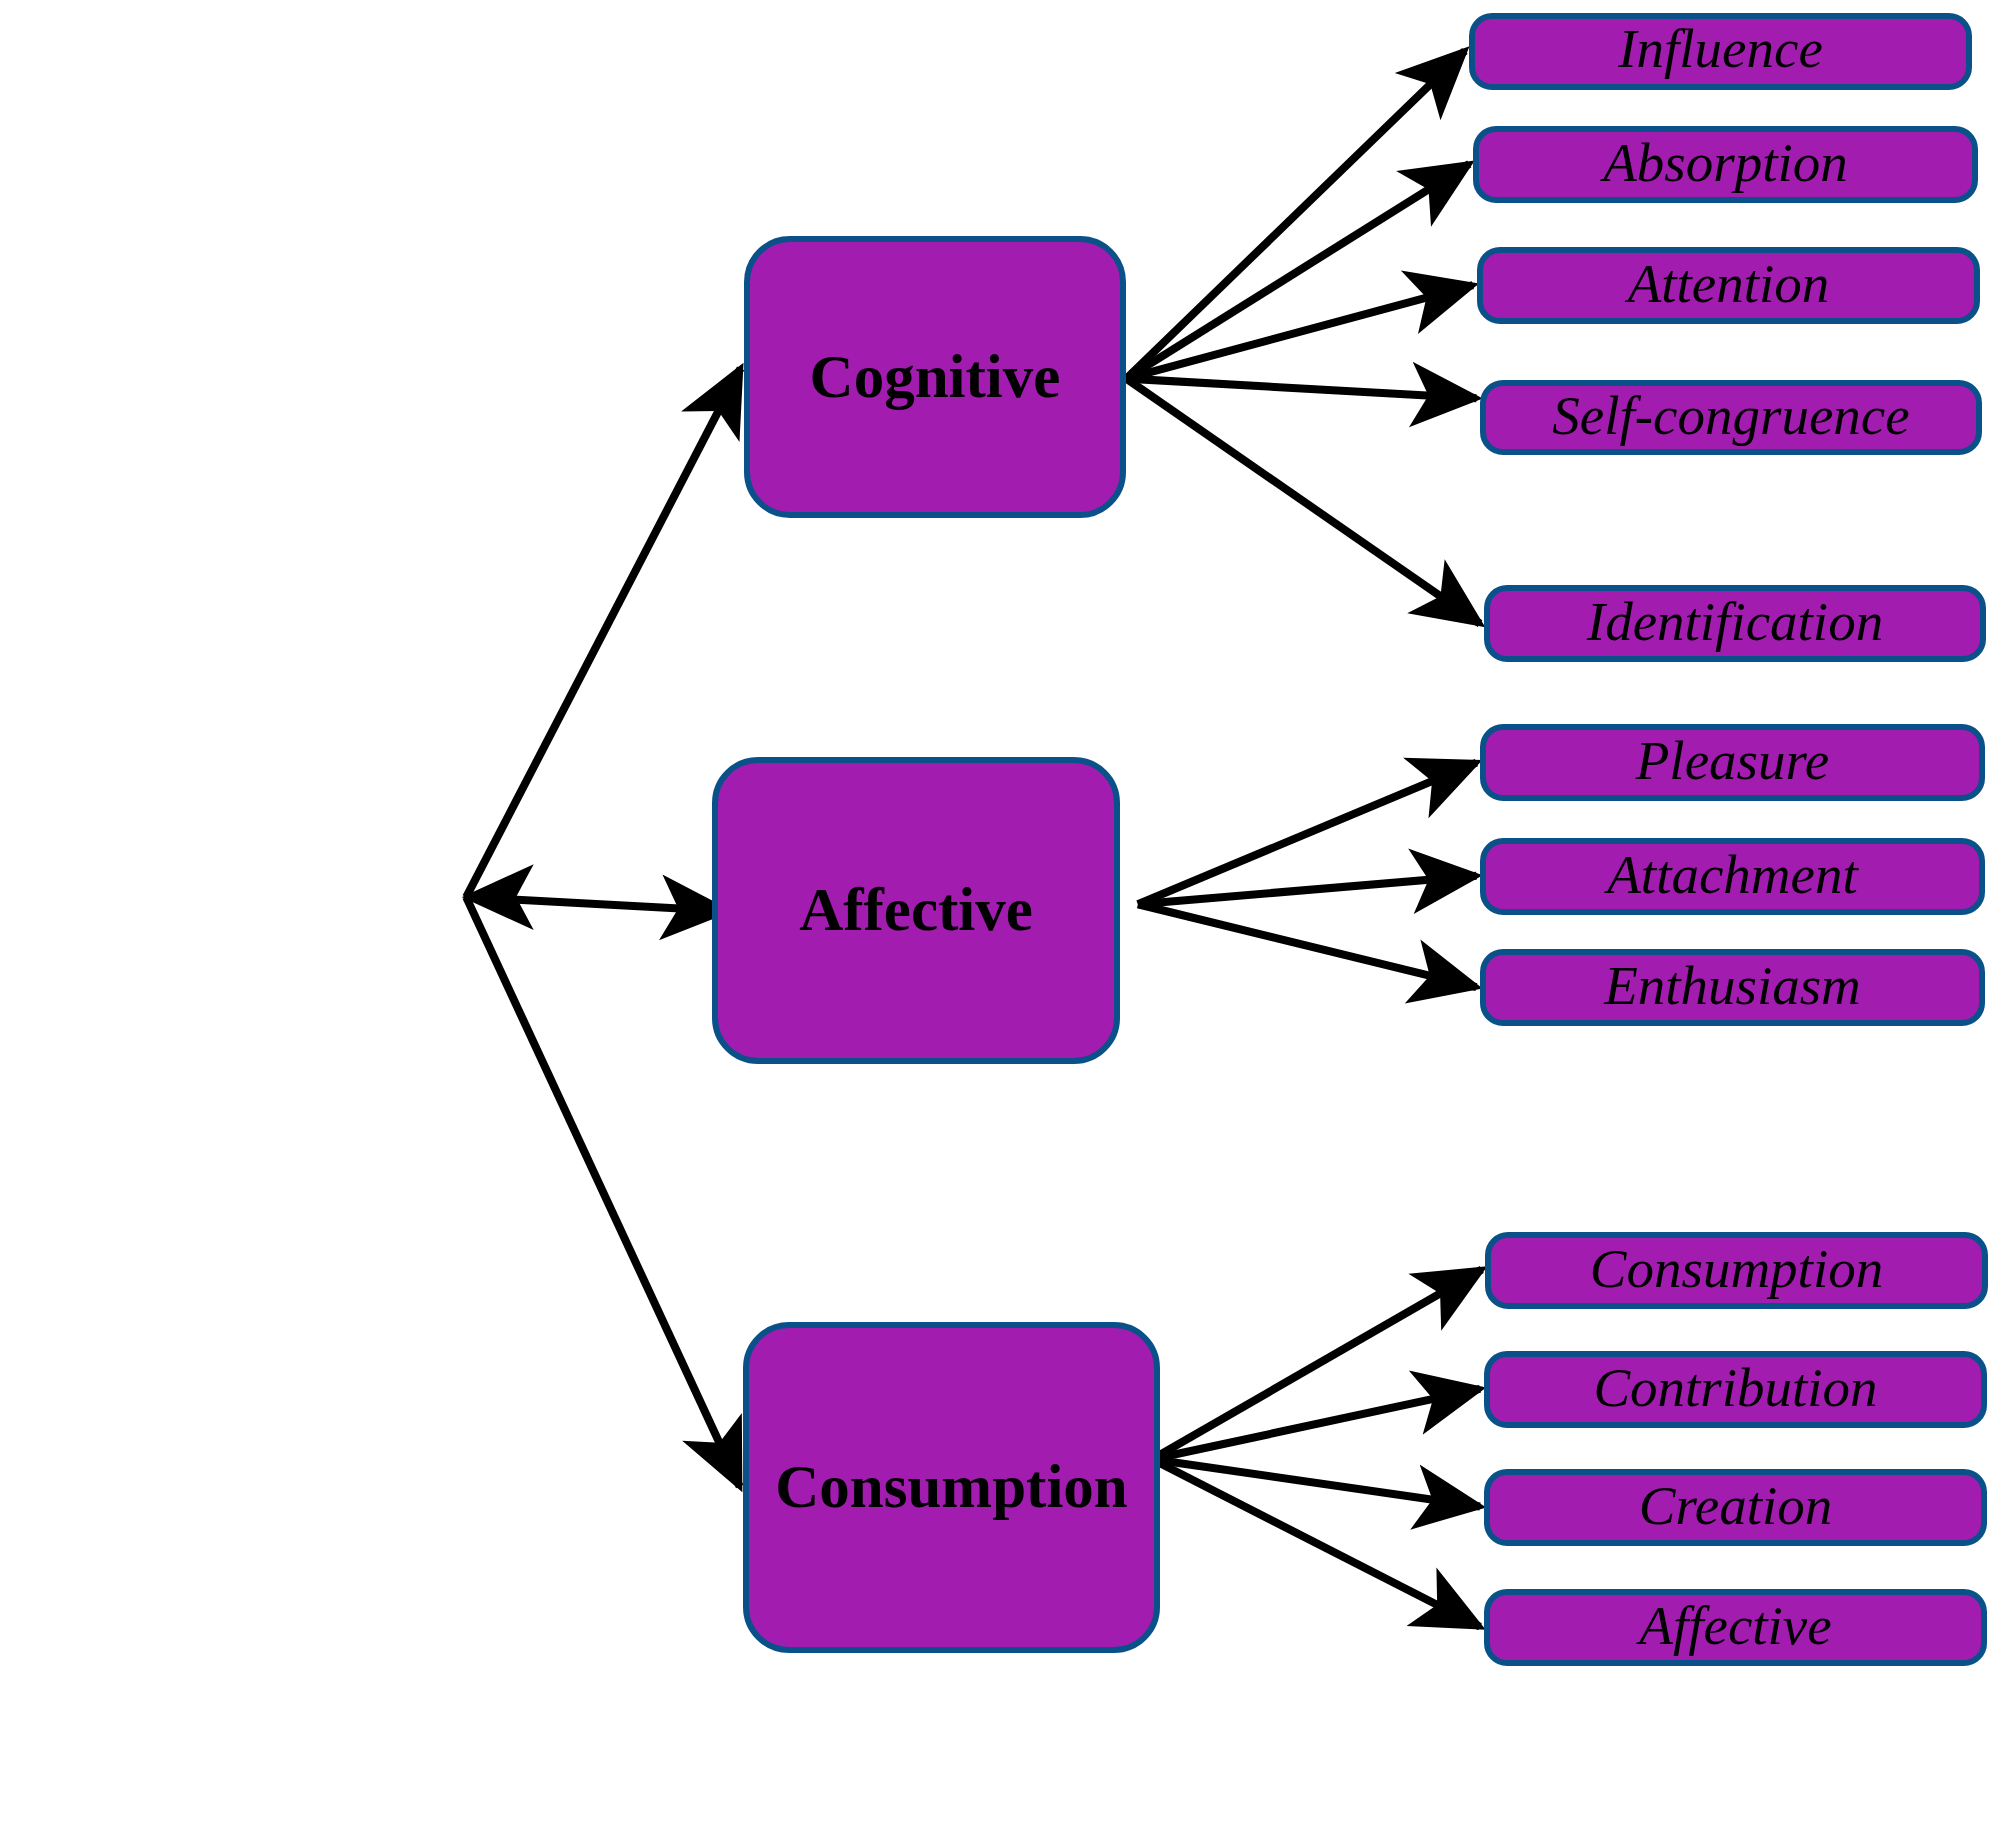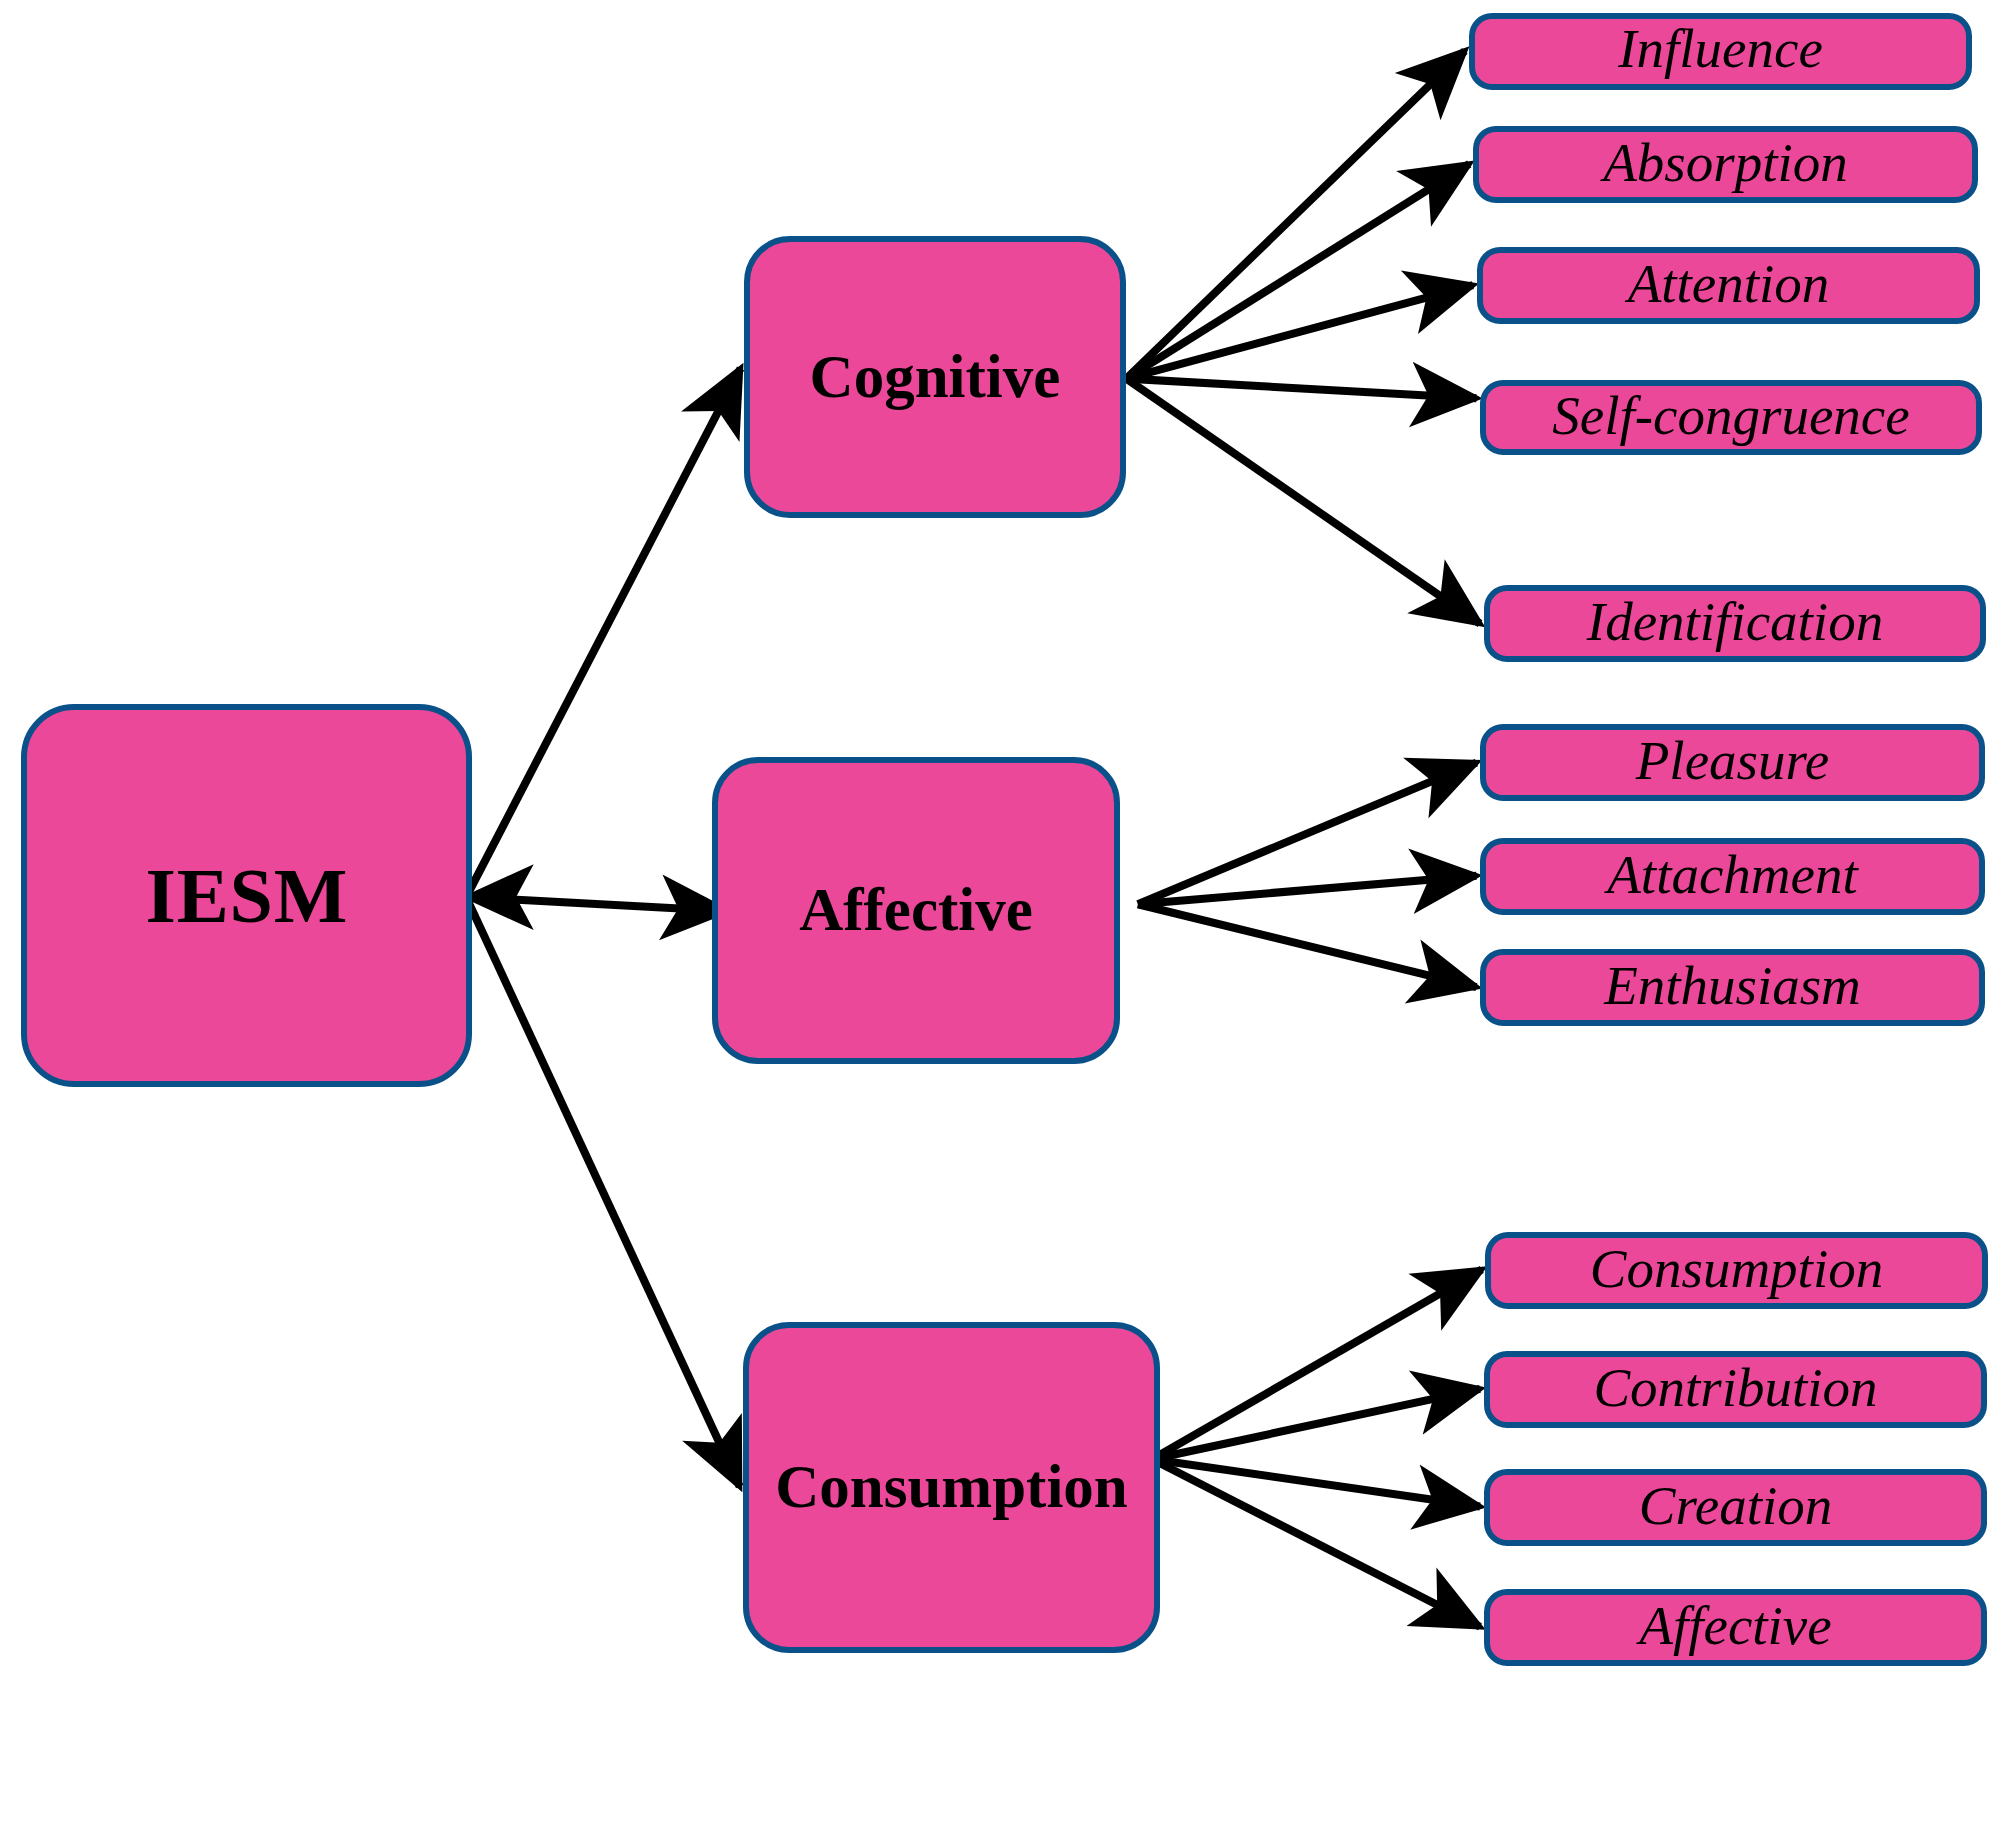--- a/index.html
+++ b/index.html
@@ -7,21 +7,21 @@
     position:relative;
     width:2013px;height:1837px;
     background:#ffffff;
     overflow:hidden;
     font-family:"Liberation Serif", serif;
   }
   #edges{position:absolute;left:0;top:0;width:2013px;height:1837px;}
   .node{
     position:absolute;
     box-sizing:border-box;
-    background:#ec4899;
+    background:#a21caf;
     display:flex;
     align-items:center;
     justify-content:center;
     text-align:center;
     line-height:1.05;
   }
   .node.level1{
     border:6.2px solid #0a5189;
     border-radius:46px;
     font-weight:bold;
@@ -70,23 +70,20 @@
         <line x1="1277" y1="1015" x2="1657" y2="856"></line>
         <line x1="1277" y1="1015" x2="1657" y2="983"></line>
         <line x1="1277" y1="1015" x2="1657" y2="1108"></line>
         <line x1="1293" y1="1638" x2="1663" y2="1425"></line>
         <line x1="1293" y1="1638" x2="1661" y2="1559"></line>
         <line x1="1293" y1="1638" x2="1661" y2="1691"></line>
         <line x1="1293" y1="1638" x2="1661" y2="1826"></line>
       </g>
   </svg>
 
-  <div class="node root" id="node-root" style="left: 21.4px; top: 704px; width: 451px; height: 383px;">
-    <span>IESM</span>
-  </div>
 
   <div id="nodes-host">
       <div class="node level1" style="left: 744px; top: 236px; width: 382px; height: 282px;">
         <span>Cognitive</span>
       </div>
       <div class="node leaf" style="left: 1469px; top: 12.5px; width: 503px; height: 77px;">
         <span>Influence</span>
       </div>
       <div class="node leaf" style="left: 1473px; top: 126px; width: 505px; height: 77px;">
         <span>Absorption</span>

